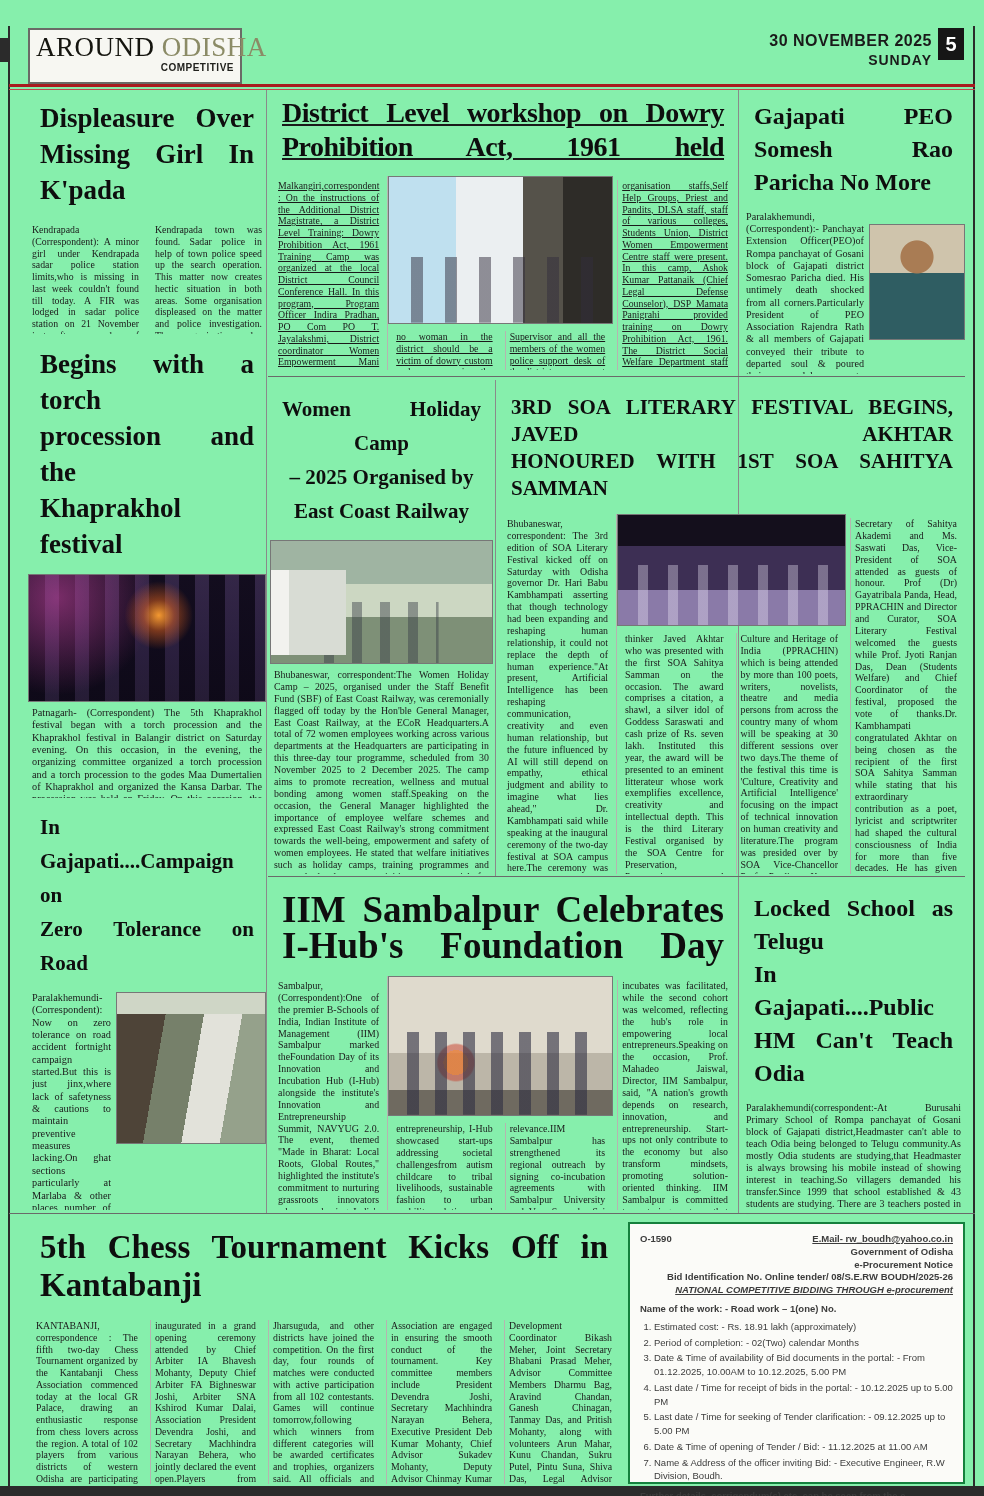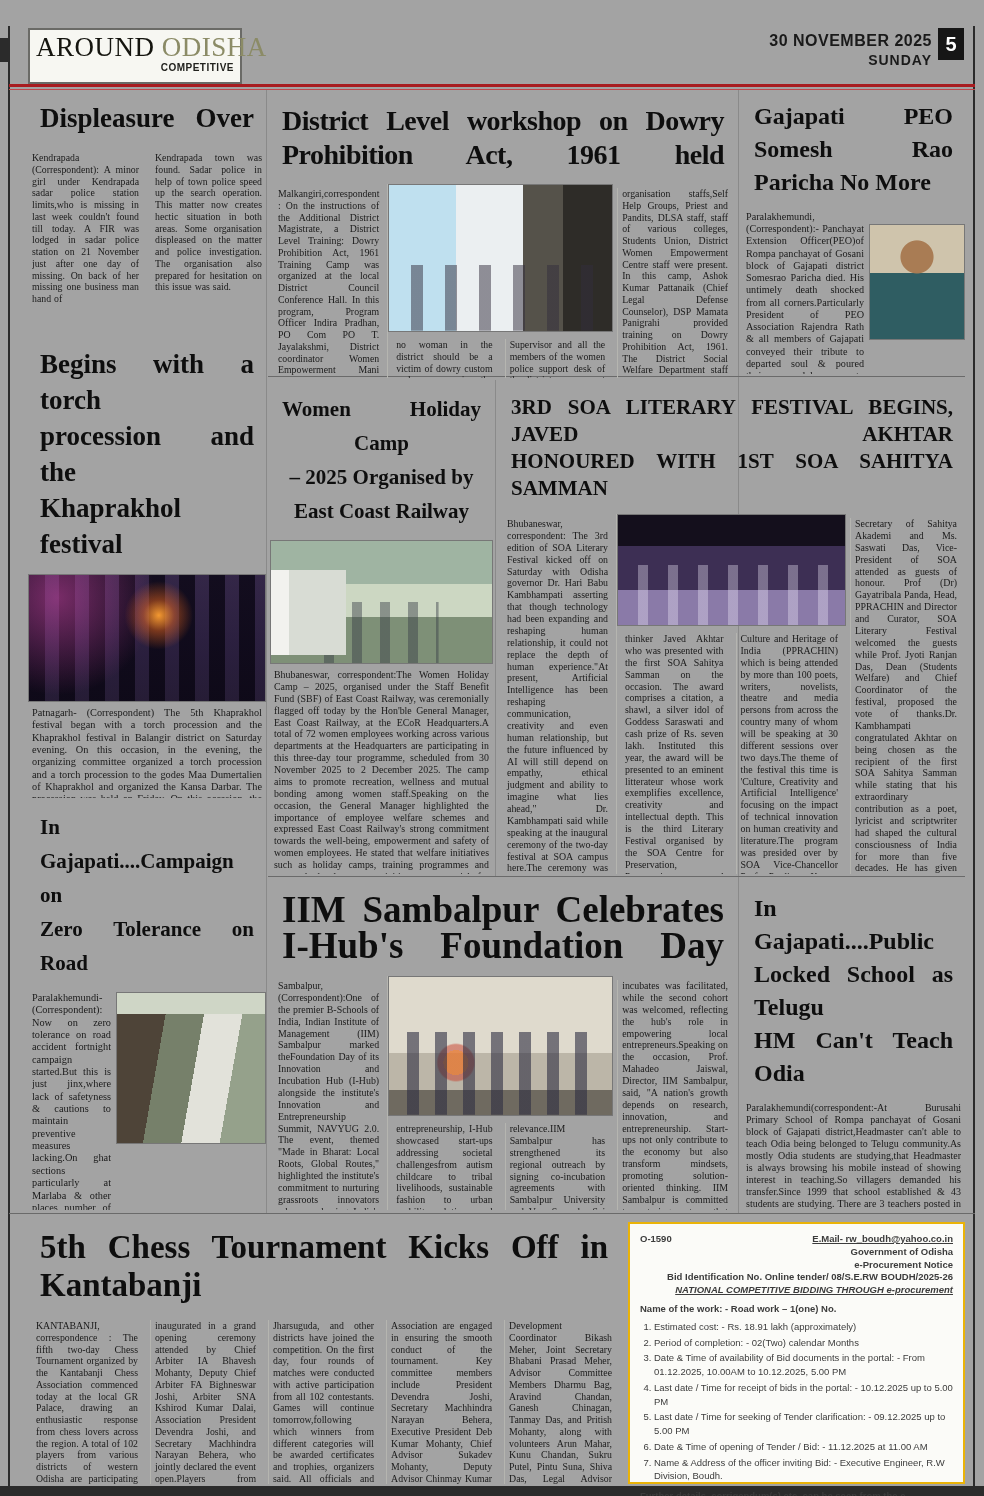--- a/index.html
+++ b/index.html
@@ -1,16 +1,16 @@
 <!DOCTYPE html>
 <html><head>
 <meta charset="utf-8">
 <style>
   html,body{margin:0;padding:0;background:#e8e8e4;}
-  #page{position:relative;width:984px;height:1496px;background:#a3a3a3;overflow:hidden;
+  #page{position:relative;width:984px;height:1496px;background:#86efac;overflow:hidden;
         font-family:"Liberation Serif", serif;color:#1a1a1a;}
   .abs{position:absolute;}
   .rule-v{position:absolute;width:1px;background:#8a8a8a;}
   .rule-h{position:absolute;height:1px;background:#6a6a6a;}
   .edge{position:absolute;background:#2b2b2b;}
 
   
   #mast-box{left:28px;top:28px;width:214px;height:56px;border:2px solid #6a6a66;
             background:#f7f7f2;padding:2px 6px;box-sizing:border-box;}
   #mast-title{font-size:27px;letter-spacing:.5px;line-height:30px;white-space:nowrap;}
@@ -68,21 +68,21 @@
      linear-gradient(180deg,#9fb4a2 0 35%, #ccd7c2 35% 62%, #7e9077 62%);}
   .ph-soa{background:
      repeating-linear-gradient(90deg, transparent 0 20px, rgba(240,235,250,.35) 20px 30px) 0 100%/100% 55% no-repeat,
      linear-gradient(180deg,#140f1c 0 28%, #3d2f54 28% 68%, #8a7aa8 68%);}
   .ph-iim{background:
      repeating-linear-gradient(90deg, transparent 0 16px, rgba(45,45,65,.6) 16px 28px) 6% 100%/88% 60% no-repeat,
      radial-gradient(circle at 30% 62%, rgba(230,120,50,.8) 0 7%, rgba(200,60,40,.5) 7% 10%, transparent 11%),
      linear-gradient(180deg,#dfdacd 0 55%, #bcb6a8 55% 82%, #6f6a60 82%);}
 
   
-  #notice{border:2px solid #eab308;background:#fbfbf8;
+  #notice{border:2px solid #15803d;background:#fbfbf8;
           font-family:"Liberation Sans",sans-serif;color:#3c3c3c;box-sizing:border-box;
           padding:8px 10px;font-size:9.5px;line-height:1.45;}
   #notice .row-top{display:flex;justify-content:space-between;font-weight:bold;}
   #notice .ctr{text-align:right;font-weight:bold;line-height:1.35;}
   #notice .u{text-decoration:underline;}
   #notice .it{font-style:italic;}
   #notice ol{margin:4px 0 6px 14px;padding:0;}
   #notice li{margin-bottom:2px;}
   #notice .work{font-weight:bold;margin-top:5px;}
   #notice .foot{font-weight:bold;margin-top:4px;}
@@ -111,20 +111,21 @@
   <div class="rule-v" style="left:266px;top:90px;height:1123px;"></div>
   <div class="rule-v" style="left:738px;top:90px;height:1123px;"></div>
   <div class="rule-v" style="left:495px;top:380px;height:496px;"></div>
   <div class="rule-h" style="left:268px;top:376px;width:697px;"></div>
   <div class="rule-h" style="left:268px;top:876px;width:697px;"></div>
   <div class="rule-h" style="left:9px;top:1213px;width:966px;"></div>
 
   <div class="abs" style="left:28px;top:88px;width:238px;height:246px;overflow:hidden;">
     <h2 class="hl hl26">
       <div class="hl-line">Displeasure Over</div>
+      <div class="hl-line">Missing Girl In K'pada</div>
     </h2>
     <div class="cols" style="margin-top:6px;height:166px;">
       <p class="body col" style="width:117px;padding-right:4px;font-size:9.8px;">Kendrapada (Correspondent): A minor girl under Kendrapada sadar police station limits,who is missing in last week couldn't found till today. A FIR was lodged in sadar police station on 21 November just after one day of missing. On back of her missing one business man hand of</p>
       <p class="body col" style="width:117px;padding-left:4px;border-left:none;font-size:9.8px;">Kendrapada town was found. Sadar police in help of town police speed up the search operation. This matter now creates hectic situation in both areas. Some organisation displeased on the matter and police investigation. The organisation also prepared for hesitation on this issue was said.</p>
     </div>
   </div>
 
   <div class="abs" style="left:28px;top:334px;width:238px;height:464px;overflow:hidden;">
     <h2 class="hl hl26">
       <div class="hl-line">Begins with a torch</div>
@@ -139,21 +140,21 @@
     <h2 class="hl hl25">
       <div class="hl-line">In Gajapati....Campaign on</div>
       <div class="hl-line">Zero Tolerance on Road</div>
     </h2>
     <div style="margin-top:5px;">
       <div class="ph ph-accident" style="width:150px;height:152px;float:right;margin:0 0 3px 5px;"></div>
       <p class="body" style="font-size:10.3px;">Paralakhemundi- (Correspondent): Now on zero tolerance on road accident fortnight campaign started.But this is just jinx,where lack of safetyness &amp; cautions to maintain preventive measures lacking.On ghat sections particularly at Marlaba &amp; other places number of accidents occurring.On every month one or two death cases are imminent.Moreover by auto or trekkers overload passengers borne which is risk one.Still hardly marked by local police or traffic.On weekly market at Rayagada, Jirango,Gumma &amp; Namangodo such crowd filled passengers are taken.So better late than never preventive measures should be taken to save precious lives,what intellects feeling.</p>
     </div>
   </div>
 
-  <div class="abs" style="left:270px;top:92px;width:466px;height:286px;overflow:hidden;">
+  <div class="abs" style="left:270px;top:84px;width:466px;height:286px;overflow:hidden;text-decoration:underline;">
     <h2 class="hl hl-cond">
       <div class="hl-line">District Level workshop on Dowry Prohibition Act, 1961 held</div>
     </h2>
     <div class="cols" style="margin-top:4px;height:246px;">
       <p class="body col padcol" style="width:116px;font-size:9.8px;">Malkangiri,correspondent : On the instructions of the Additional District Magistrate, a District Level Training: Dowry Prohibition Act, 1961 Training Camp was organized at the local District Council Conference Hall. In this program, Program Officer Indira Pradhan, PO Com PO T. Jayalakshmi, District coordinator Women Empowerment Mani Mohan Sarkar were present and asked that</p>
       <div class="col" style="width:226px;">
         <div class="ph ph-dowry" style="width:100%;height:148px;"></div>
         <div class="cols" style="height:94px;margin-top:3px;">
           <p class="body col padcol" style="width:112px;font-size:9.8px;border-left:none;">no woman in the district should be a victim of dowry custom and women in the villages of the district should be made aware. CDPO,</p>
           <p class="body col padcol" style="width:112px;font-size:9.8px;">Supervisor and all the members of the women police support desk of the district were present in this program. Shakti Sadan staff, Srusti</p>
@@ -214,22 +215,22 @@
           <p class="body col padcol" style="width:112px;font-size:9.9px;border-left:none;">entrepreneurship, I-Hub showcased start-ups addressing societal challengesfrom autism childcare to tribal livelihoods, sustainable fashion to urban mobility solutions, and digital platforms enabling small businesses to thrive. These initiatives highlight how local solutions, rooted in India's culture and communities, can achieve global</p>
           <p class="body col padcol" style="width:112px;font-size:9.9px;">relevance.IIM Sambalpur has strengthened its regional outreach by signing co-incubation agreements with Sambalpur University and Veer Surendra Sai University of Technology (VSSUT), promoting collaboration and creating a robust ecosystem for grassroots innovation. At this event, the first cohort of</p>
         </div>
       </div>
       <p class="body col padcol" style="width:122px;font-size:9.9px;">incubates was facilitated, while the second cohort was welcomed, reflecting the hub's role in empowering local entrepreneurs.Speaking on the occasion, Prof. Mahadeo Jaiswal, Director, IIM Sambalpur, said, "A nation's growth depends on research, innovation, and entrepreneurship. Start-ups not only contribute to the economy but also transform mindsets, promoting solution-oriented thinking. IIM Sambalpur is committed to nurturing ventures that tackle real-world challenges, particularly those impacting local communities."</p>
     </div>
   </div>
 
   <div class="abs" style="left:742px;top:880px;width:223px;height:330px;overflow:hidden;">
     <h2 class="hl hl24">
+      <div class="hl-line">Locked School as Telugu</div>
       <div class="hl-line">In Gajapati....Public</div>
-      <div class="hl-line">Locked School as Telugu</div>
       <div class="hl-line last">HM Can't Teach Odia</div>
     </h2>
     <p class="body" style="margin-top:5px;height:218px;font-size:10px;">Paralakhemundi(correspondent:-At Burusahi Primary School of Rompa panchayat of Gosani block of Gajapati district,Headmaster can't able to teach Odia being belonged to Telugu community.As mostly Odia students are studying,that Headmaster is always browsing his mobile instead of showing interest in teaching.So villagers demanded his transfer.Since 1999 that school established &amp; 43 students are studying. There are 3 teachers posted in that school. Since last 12 years that teacher promoted as Headmaster.Despite knocked at Block Educational Officer(BEO) &amp; District Education Officer(DEO)hardly solution taken.Later after intervention of BEO, who assured to take action;then villagers opened the lock after 2 hours.Still they are determined to lock again if their demand is not fulfilled.</p>
   </div>
 
   <div class="abs" style="left:28px;top:1216px;width:592px;height:268px;overflow:hidden;">
     <h2 class="hl hl-chess">
       <div class="hl-line">5th Chess Tournament Kicks Off in Kantabanji</div>
     </h2>
     <div class="cols" style="margin-top:6px;height:222px;">

